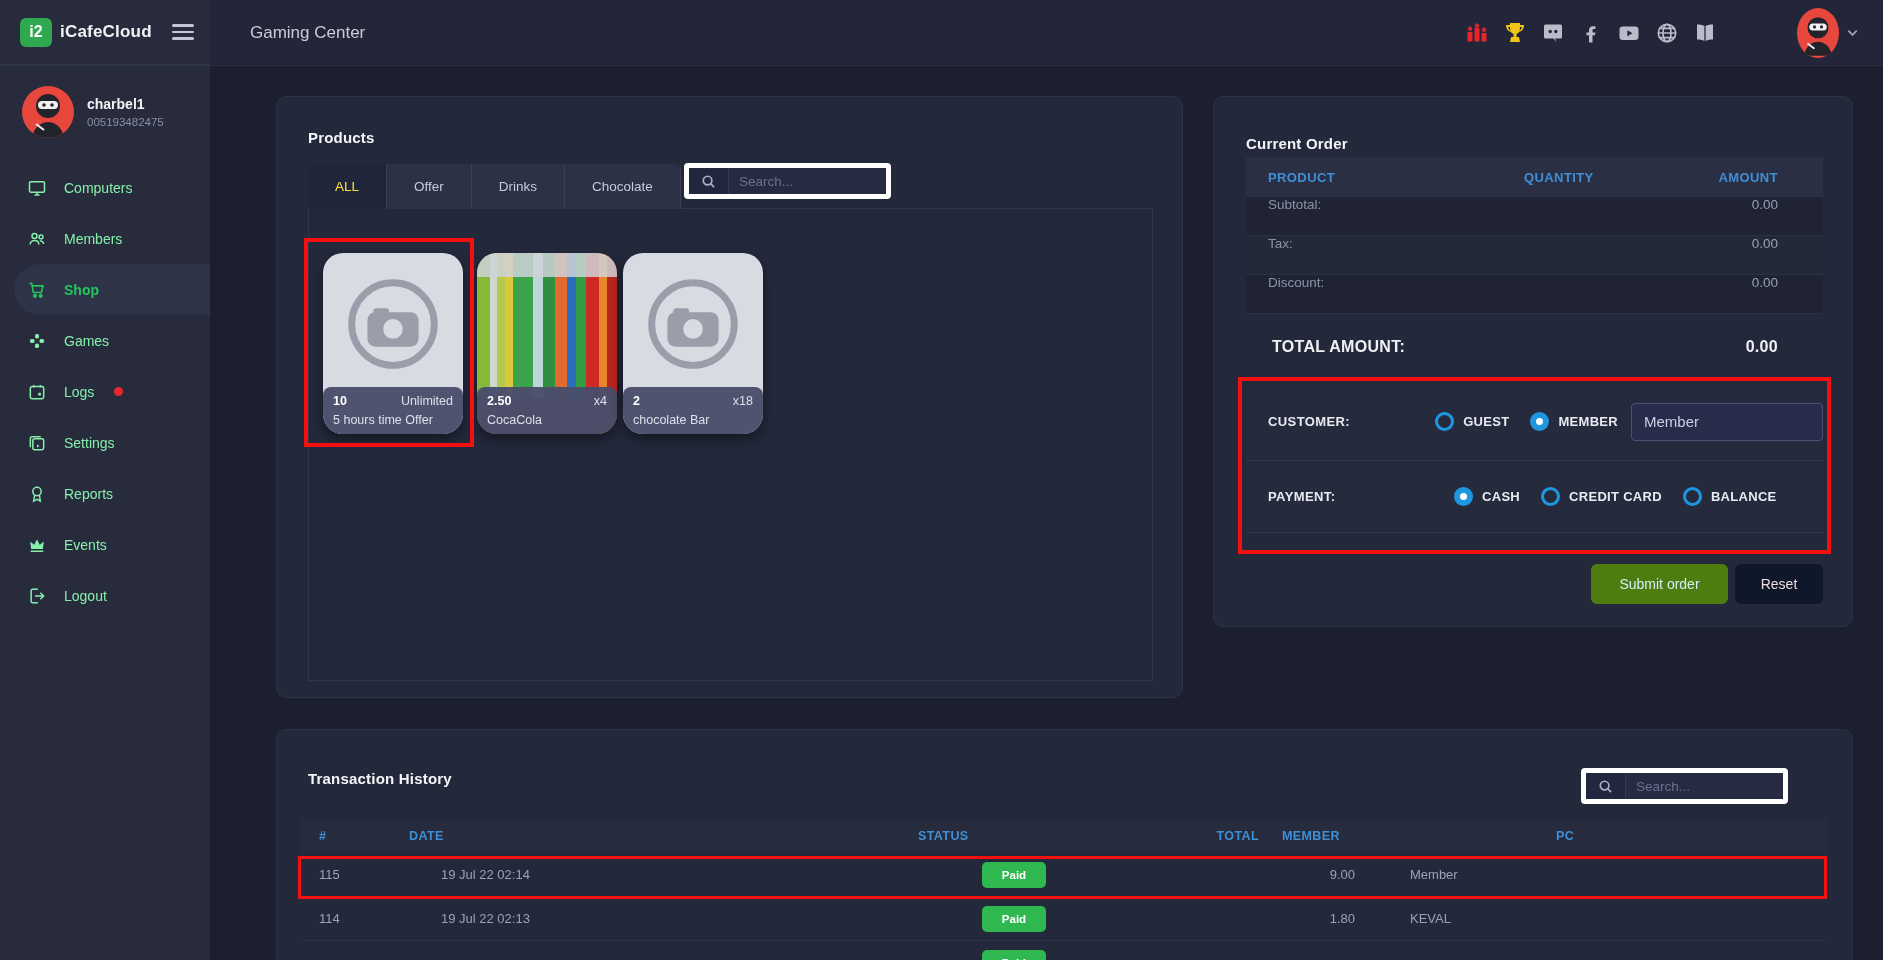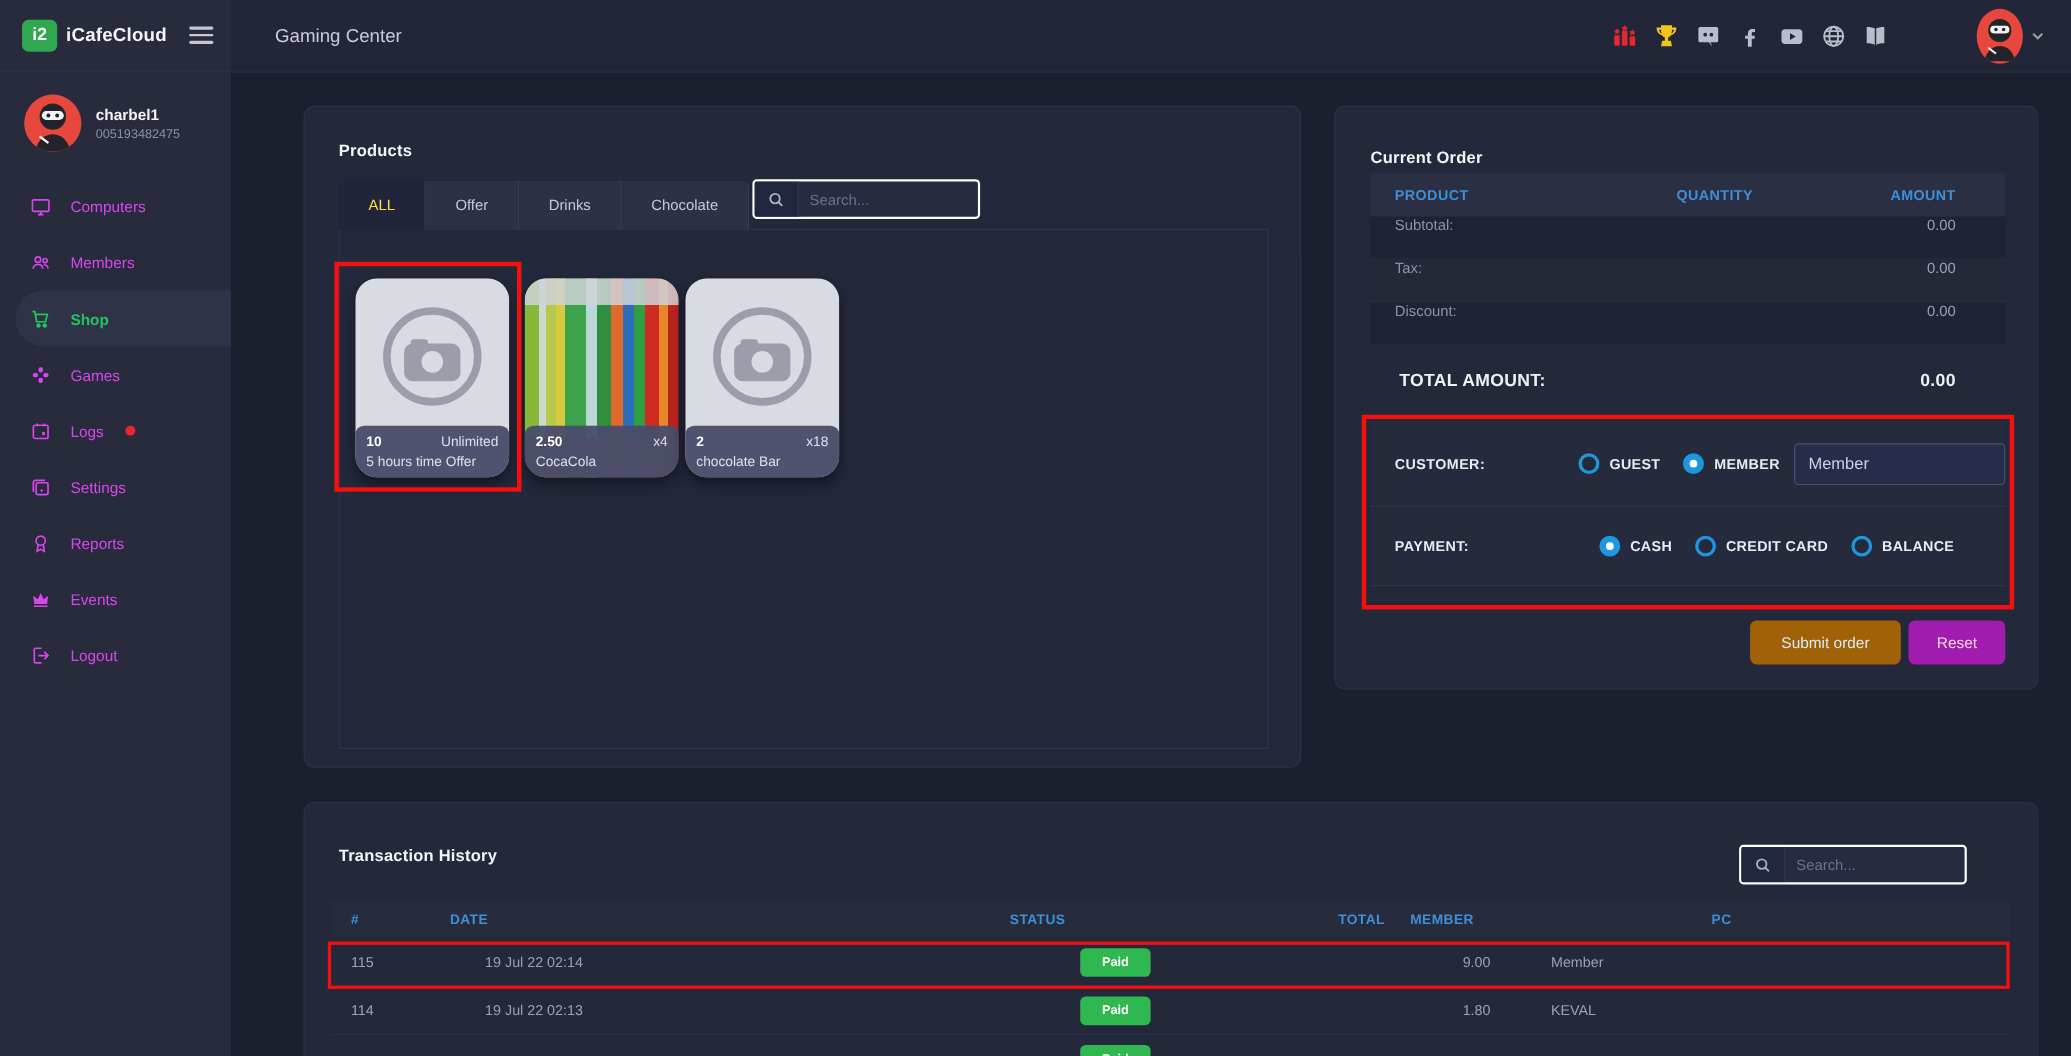--- a/index.html
+++ b/index.html
@@ -30,42 +30,42 @@
 
   
   .sidebar { position:absolute; top:66px; left:0; width:210px; bottom:0; background:#272b3c; z-index:4; }
   .profile { display:flex; align-items:center; gap:13px; padding:20px 14px 24px 22px; }
   .profile-avatar { width:52px; height:52px; border-radius:50%; background:#e8473e; overflow:hidden;
     display:flex; align-items:flex-end; justify-content:center; flex:none; }
   .profile-name { font-size:14px; font-weight:bold; color:#f2f3f7; }
   .profile-id { font-size:11.5px; color:#8b90a5; margin-top:4px; }
   .menu { }
   .menu-item { height:51px; display:flex; align-items:center; gap:17px; padding-left:27px;
-    color:#d946ef; font-size:14px; cursor:pointer; }
+    color:#86efac; font-size:14px; cursor:pointer; }
   .menu-item svg { width:20px; height:20px; flex:none; }
   .menu-item.active { background:#2e3347; border-radius:28px 0 0 28px; margin-left:14px;
     padding-left:13px; color:#22c55e; font-weight:bold; }
   .notif-dot { width:9px; height:9px; border-radius:50%; background:#e8262d; margin-left:3px; }
 
   
   .main { position:absolute; left:210px; top:66px; right:0; bottom:0; overflow:hidden; }
   .panel { position:absolute; background:#23283b; border:1px solid #2d3247; border-radius:10px; }
   #products-panel { left:66px; top:30px; width:907px; height:602px; }
   #order-panel { left:1003px; top:30px; width:640px; height:531px; }
   #tx-panel { left:66px; top:663px; width:1577px; height:332px; }
   .panel-title { position:absolute; font-size:15px; font-weight:bold; color:#f4f5f8; letter-spacing:.2px; }
 
   
   #products-title { left:31px; top:32px; }
   .tabs { position:absolute; left:31px; top:67px; height:45px; display:flex; border-radius:6px 6px 0 0; overflow:hidden; }
   .tab { display:flex; align-items:center; padding:0 27px; background:#2c3146; color:#c6cad8;
     font-size:13.5px; border-right:1px solid #3a4056; cursor:pointer; }
   .tab.active { background:#20253a; color:#fde047; }
   .inner-box { position:absolute; left:31px; top:111px; width:845px; height:473px; border:1px solid #303650; }
-  .search { width:207px; height:36px; display:flex; background:#262b42; border:2px solid #ffffff;
+  .search { width:207px; height:36px; display:flex; background:#262b42; border:5px solid #ffffff;
     border-radius:4px; overflow:hidden; }
   .search-iconbox { width:40px; background:#222740; border-right:1px solid #353b56;
     display:flex; align-items:center; justify-content:center; color:#aab0c2; }
   .search input { flex:1; min-width:0; background:transparent; border:none; outline:none;
     color:#c7cbda; font-size:13.5px; padding:0 10px; font-family:"Liberation Sans",sans-serif; }
   .search input::placeholder { color:#6a7190; }
   #products-search { position:absolute; left:407px; top:66px; }
 
   .card { position:absolute; top:156px; width:140px; height:181px; border-radius:20px; overflow:hidden;
     box-shadow:0 6px 12px rgba(0,0,0,.4); cursor:pointer; }
@@ -110,22 +110,22 @@
     color:#e9ebf2; letter-spacing:.3px; cursor:pointer; }
   .rdot { width:19px; height:19px; border-radius:50%; border:3px solid #1e97e0; flex:none;
     display:flex; align-items:center; justify-content:center; }
   .radio.selected .rdot { background:#1e97e0; }
   .radio.selected .rdot::after { content:''; width:7px; height:7px; border-radius:50%; background:#fff; }
   .member-input { width:192px; height:38px; margin-left:13px; background:#262c49; border:1px solid #4a5175;
     border-radius:4px; color:#ccd0e2; font-size:15px; padding:0 12px; outline:none;
     font-family:"Liberation Sans",sans-serif; }
   .btn-row { position:absolute; right:29px; top:467px; display:flex; gap:7px; }
   .btn { border:none; border-radius:6px; font-size:14px; cursor:pointer; font-family:"Liberation Sans",sans-serif; }
-  .btn-submit { width:137px; height:40px; background:#a16207; color:#d9ecf9; }
-  .btn-reset { width:88px; height:40px; background:#a21caf; color:#f2dcda; }
+  .btn-submit { width:137px; height:40px; background:#4d7c0f; color:#d9ecf9; }
+  .btn-reset { width:88px; height:40px; background:#0f172a; color:#f2dcda; }
 
   
   #tx-title { left:31px; top:40px; }
   #tx-search { position:absolute; left:1304px; top:38px; }
   .tx-head { position:absolute; left:24px; right:24px; top:89px; height:34px; background:#262b3d;
     display:flex; align-items:center; font-size:12.5px; font-weight:bold; color:#3f8fd6;
     letter-spacing:.4px; padding-left:18px; }
   .tx-rows { position:absolute; left:24px; right:24px; top:123px; }
   .tx-row { height:44px; display:flex; align-items:center; border-bottom:1px solid #2c3144;
     font-size:13px; color:#9ca1b4; padding-left:18px;gap:32px; }

